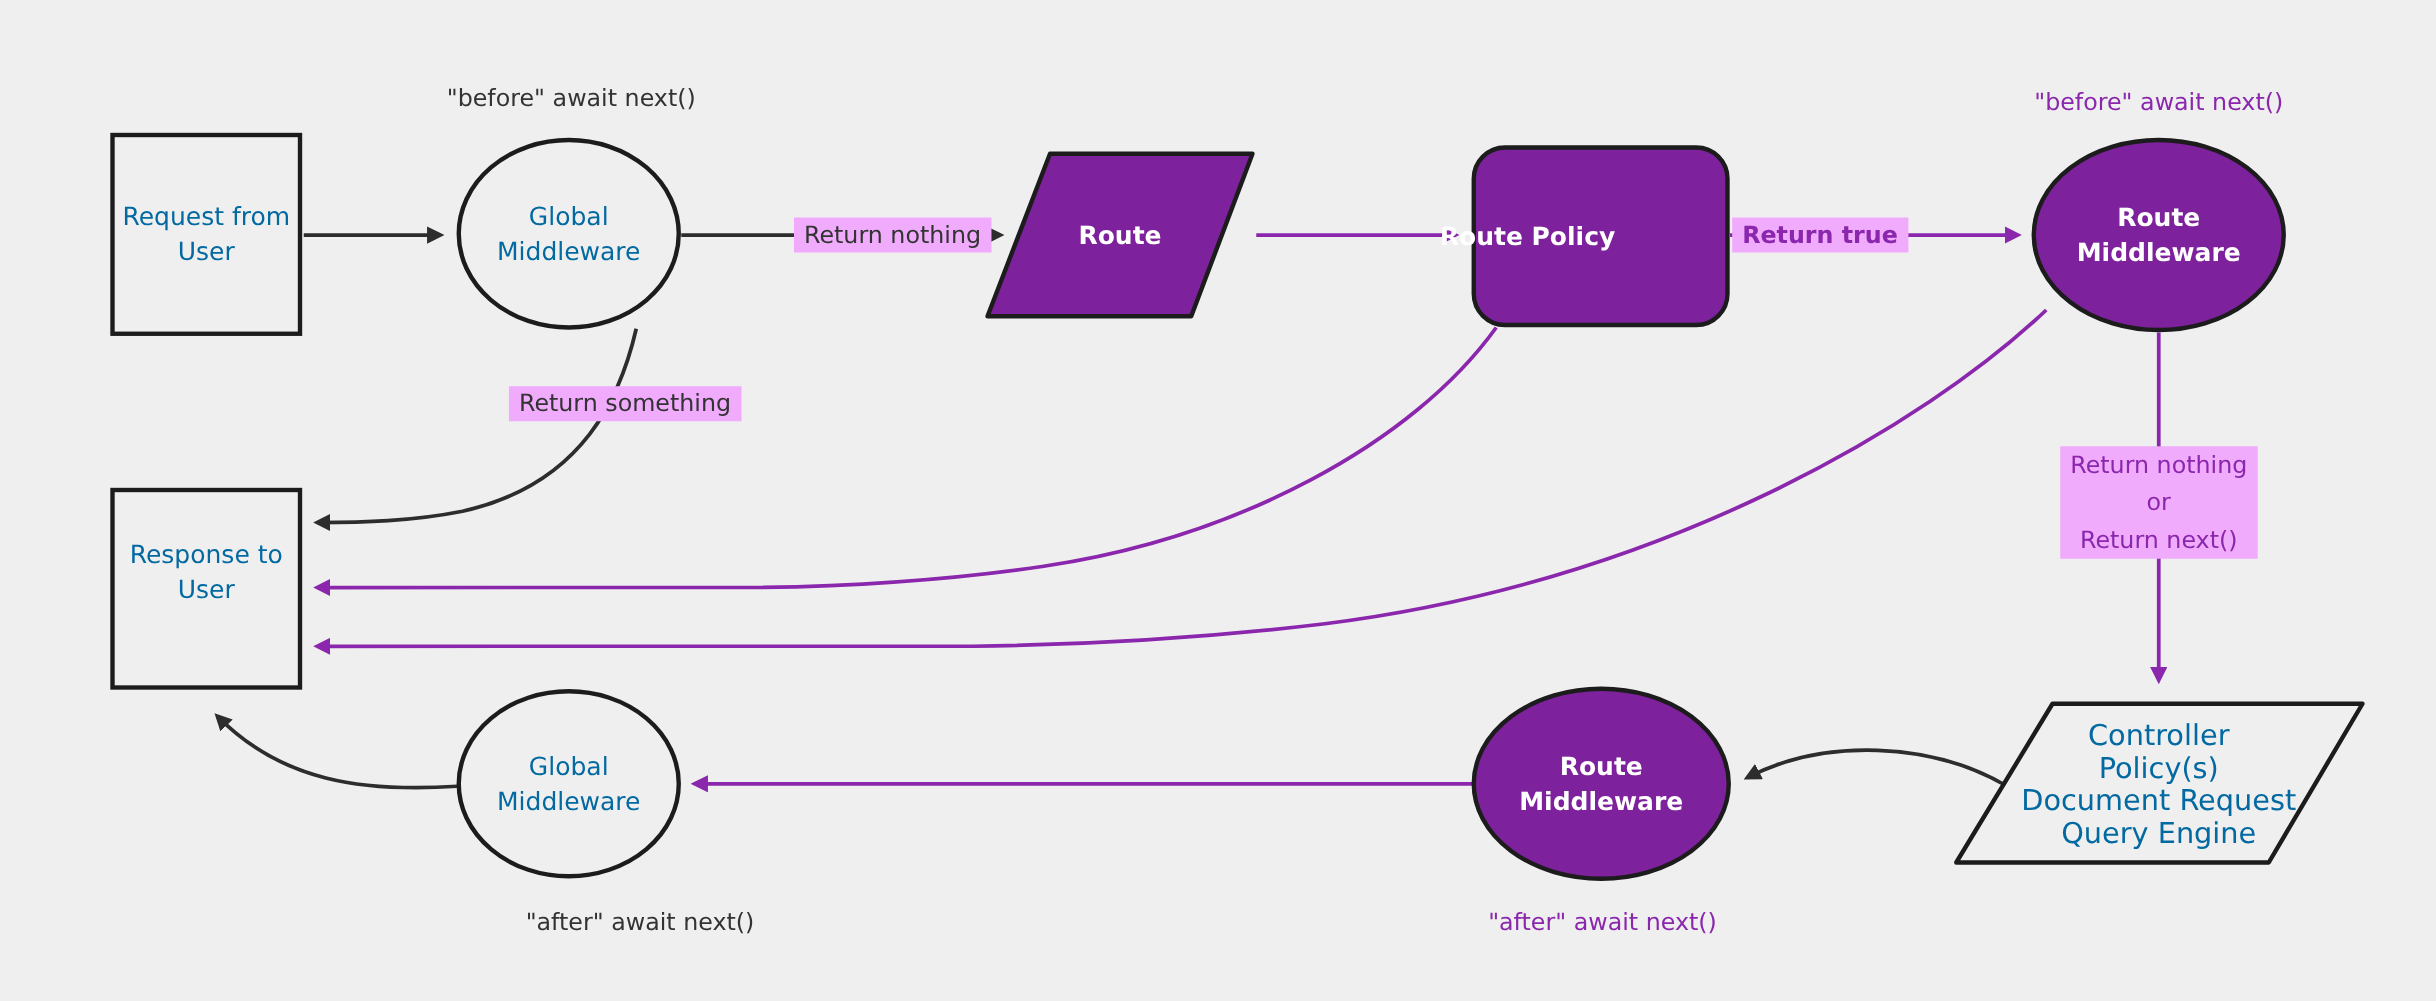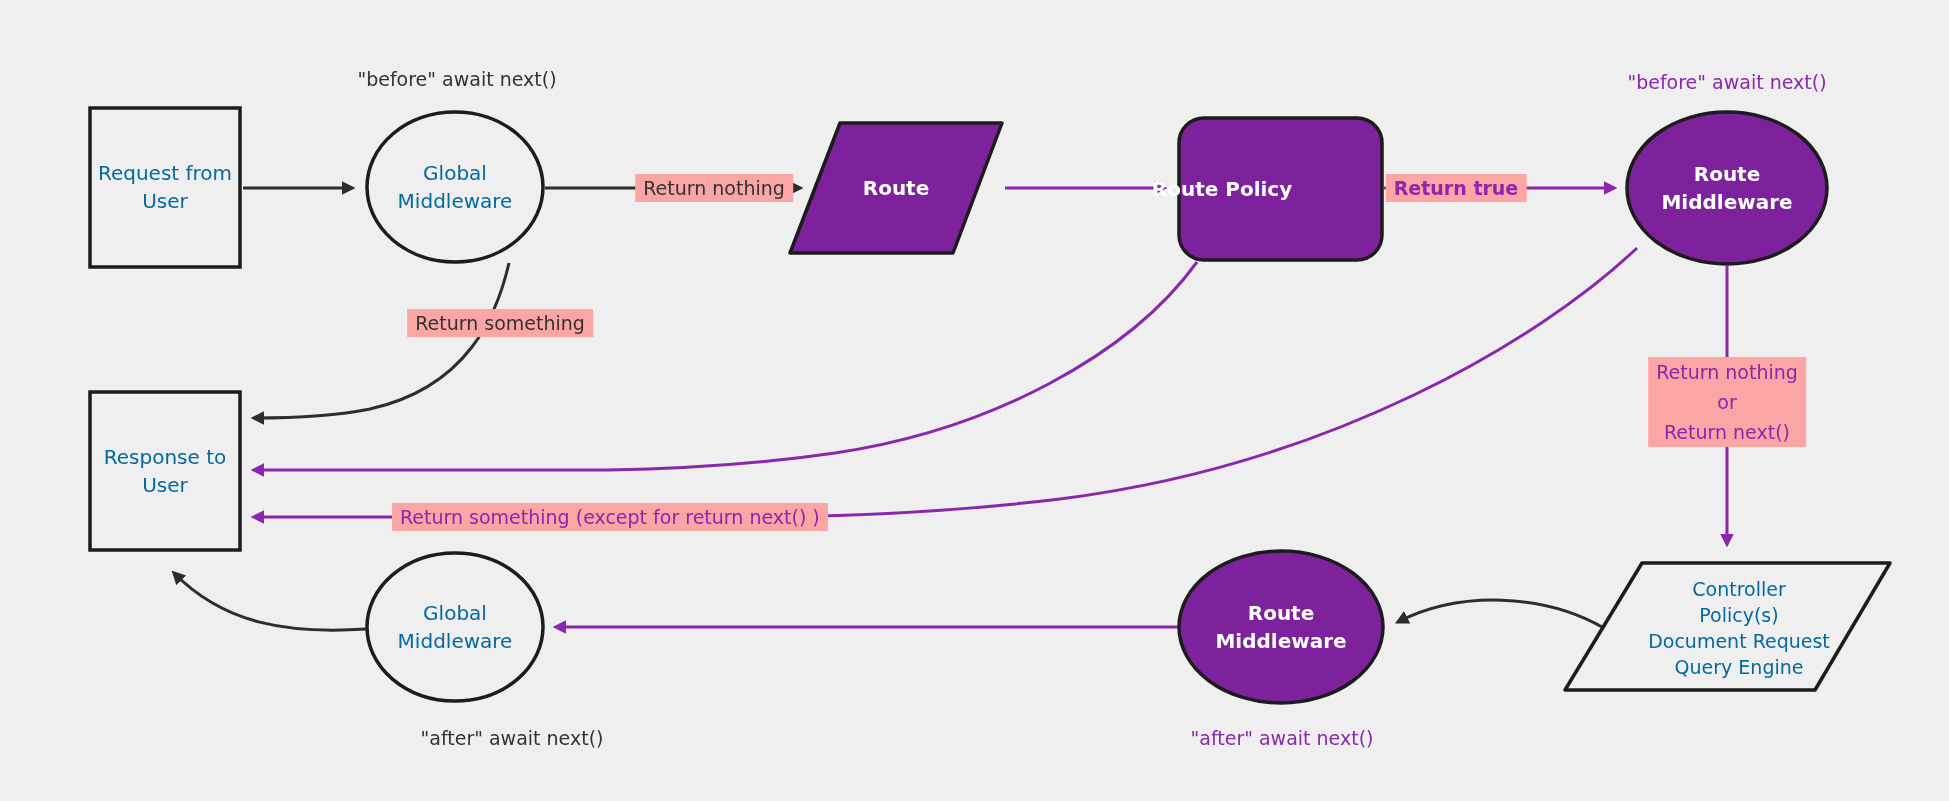--- a/index.html
+++ b/index.html
@@ -2,23 +2,23 @@
 <html><head>
 <meta charset="utf-8">
 <style>
   html,body{margin:0;padding:0;}
   body{background:#efefef;font-family:"DejaVu Sans","Liberation Sans",sans-serif;}
   .canvas{position:relative;width:1949px;height:801px;background:#efefef;overflow:hidden;}
   .canvas svg{position:absolute;left:0;top:0;}
   .node-label{position:absolute;transform:translate(-50%,-50%);text-align:center;
     font-size:20px;line-height:28px;color:#0369a1;white-space:nowrap;}
   .node-label.bold-white{color:#ffffff;font-weight:700;}
-  .node-label.small{font-size:19px;line-height:26px;margin-left:12px;}
+  .node-label.small{font-size:23px;line-height:26px;}
   .edge-label{position:absolute;transform:translate(-50%,-50%);font-size:19px;line-height:28px;
-    white-space:nowrap;background:#fca5a5;padding:0 8px;text-align:center;}
+    white-space:nowrap;background:#f0abfc;padding:0 8px;text-align:center;}
   .edge-label.left-anchor{transform:translateY(-50%);}
   .edge-label.no-bg{background:transparent;padding:0;}
   .dark{color:#333333;}
   .purple{color:#8a27ad;}
 </style>
 </head>
 <body>
 
 <div class="canvas">
 
@@ -88,21 +88,21 @@
   <div class="node-label bold-white" style="left:1281px;top:627px;">
     <div>Route</div>
     <div>Middleware</div>
   </div>
 
   <div class="node-label" style="left:455px;top:627px;">
     <div>Global</div>
     <div>Middleware</div>
   </div>
 
-  <div class="node-label" style="left:165px;top:471px;">
+  <div class="node-label" style="left:165px;top:457px;">
     <div>Response to</div>
     <div>User</div>
   </div>
 
   <div class="edge-label no-bg dark" style="left:457px;top:79px;">"before" await next()</div>
 
   <div class="edge-label dark" style="left:714px;top:188px;">Return nothing</div>
 
   <div class="edge-label purple" style="left:1456px;top:188px;font-weight:bold;">Return true</div>
 
@@ -110,19 +110,18 @@
 
   <div class="edge-label purple" style="left:1727px;top:402px;line-height:30px;">
     <div>Return nothing</div>
     <div>or</div>
     <div>Return next()</div>
   </div>
 
   <div class="edge-label dark" style="left:500px;top:323px;">Return something</div>
 
 
-  <div class="edge-label left-anchor purple" style="left:392px;top:517px;">Return something (except for return next() )</div>
 
   <div class="edge-label no-bg purple" style="left:1282px;top:738px;">"after" await next()</div>
 
   <div class="edge-label no-bg dark" style="left:512px;top:738px;">"after" await next()</div>
 
 </div>
 
 </body></html>

